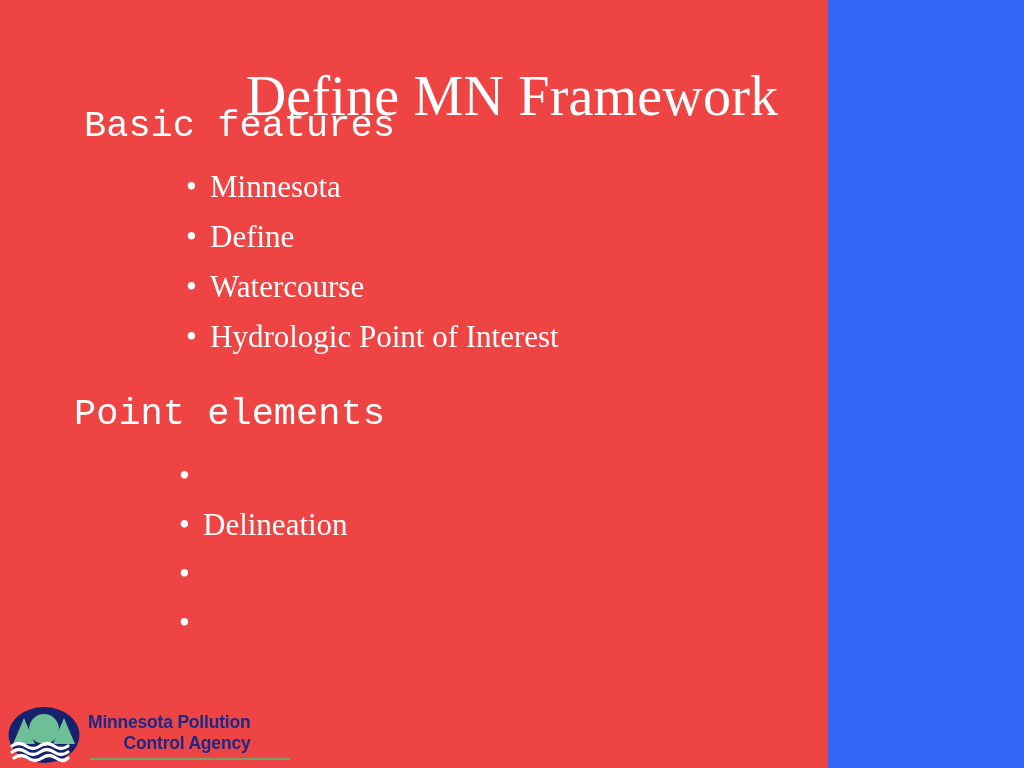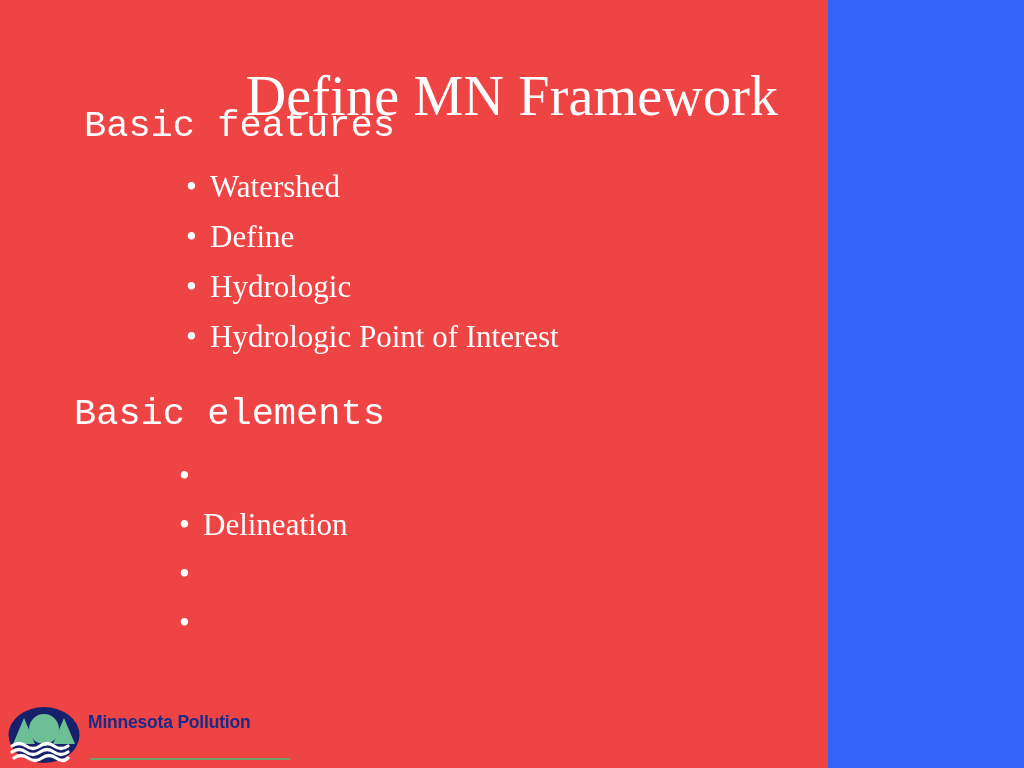--- a/index.html
+++ b/index.html
@@ -148,39 +148,39 @@
 
   <h1 class="slide-title">Define MN Framework</h1>
 
   <div class="body-area">
 
     <div class="group group-1">
       <div class="group-heading">Basic features</div>
       <ul class="bullet-list">
         <li class="bullet-item">
           <span class="bullet-dot">•</span>
-          <span class="bullet-text">Watershed</span>
+          <span class="bullet-text">Minnesota</span>
         </li>
         <li class="bullet-item">
           <span class="bullet-dot">•</span>
           <span class="bullet-text">Define</span>
         </li>
         <li class="bullet-item">
           <span class="bullet-dot">•</span>
-          <span class="bullet-text">Hydrologic</span>
+          <span class="bullet-text">Watercourse</span>
         </li>
         <li class="bullet-item">
           <span class="bullet-dot">•</span>
           <span class="bullet-text">Hydrologic Point of Interest</span>
         </li>
       </ul>
     </div>
 
     <div class="group group-2">
-      <div class="group-heading">Basic elements</div>
+      <div class="group-heading">Point elements</div>
       <ul class="bullet-list">
         <li class="bullet-item">
           <span class="bullet-dot">•</span>
         </li>
         <li class="bullet-item">
           <span class="bullet-dot">•</span>
           <span class="bullet-text">Delineation</span>
         </li>
         <li class="bullet-item">
           <span class="bullet-dot">•</span>
@@ -209,17 +209,18 @@
 
         <g stroke="#ffffff" stroke-width="3.2" fill="none" stroke-linecap="round">
           <path d="M4,42 q7,-5 14,0 t14,0 t14,0 t14,0"></path>
           <path d="M4,48 q7,-5 14,0 t14,0 t14,0 t14,0"></path>
           <path d="M6,54 q7,-5 14,0 t14,0 t14,0 t12,0"></path>
         </g>
       </svg>
     </div>
     <div class="logo-text">
       <div>Minnesota Pollution</div>
+      <div>Control Agency</div>
     </div>
     <div class="logo-rule"></div>
   </div>
 
 </div>
 
 </body></html>

